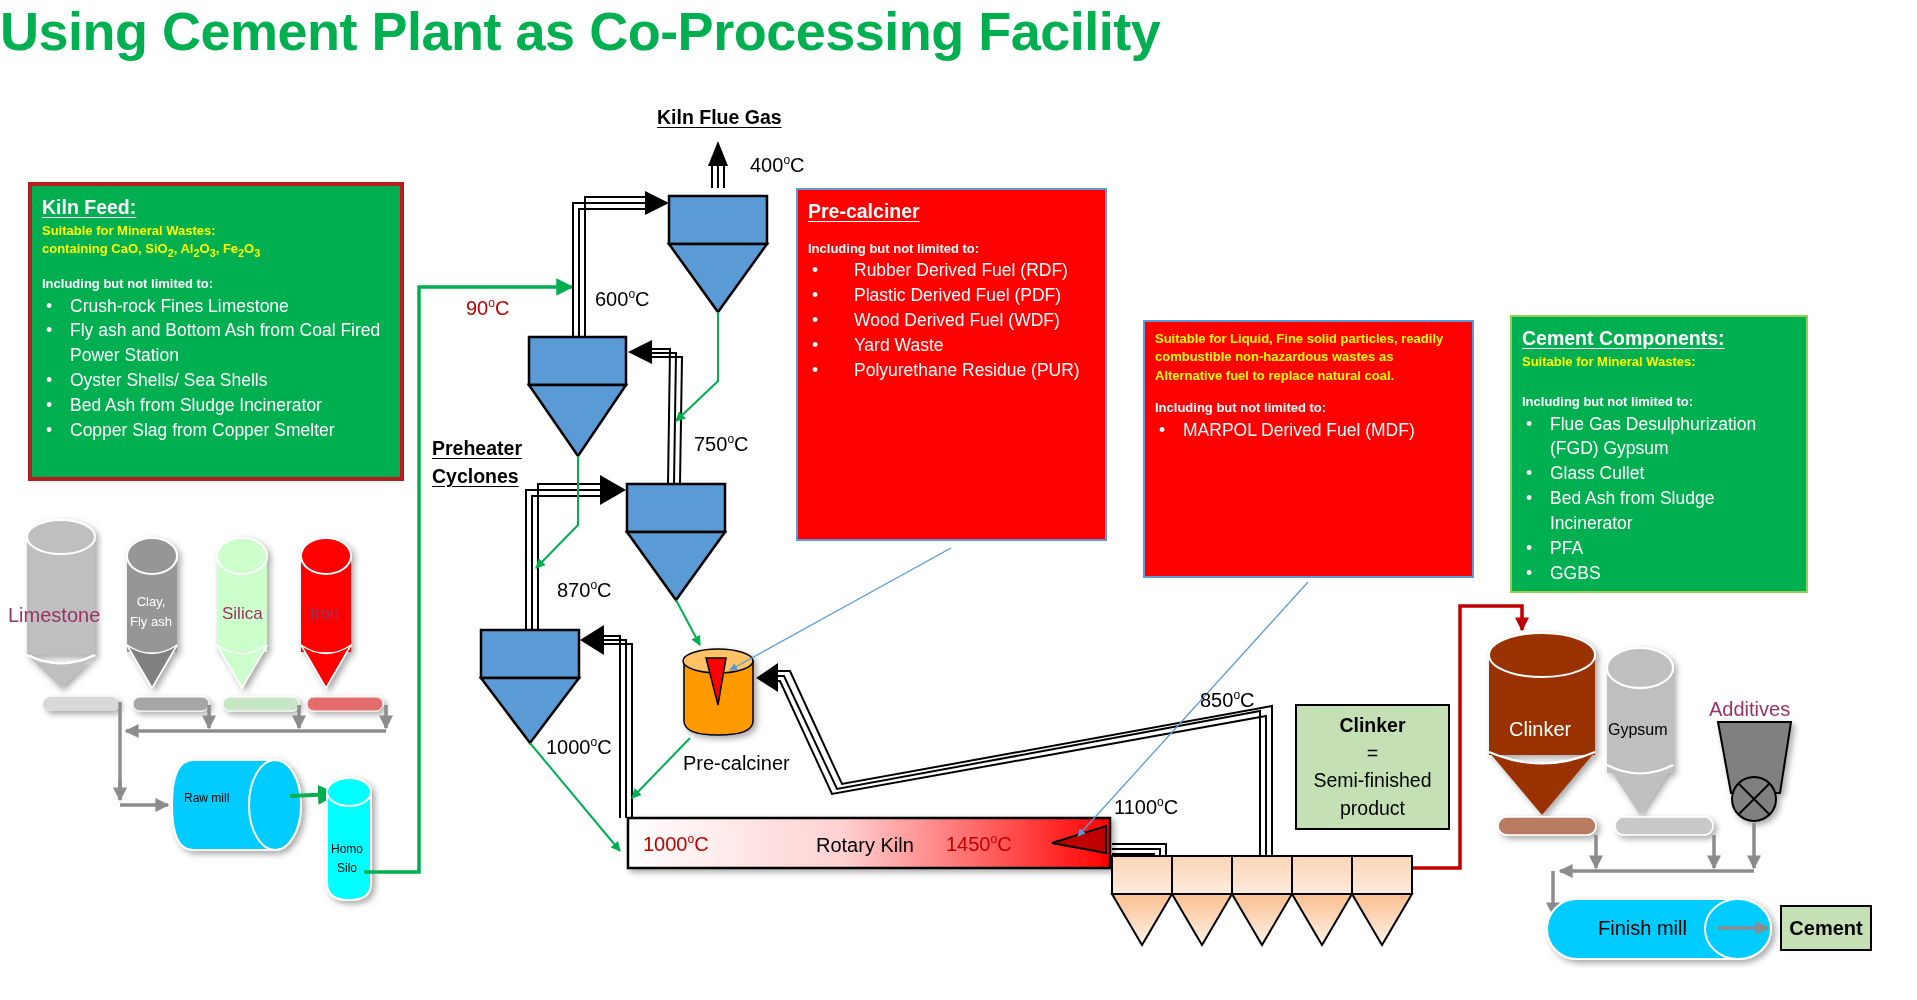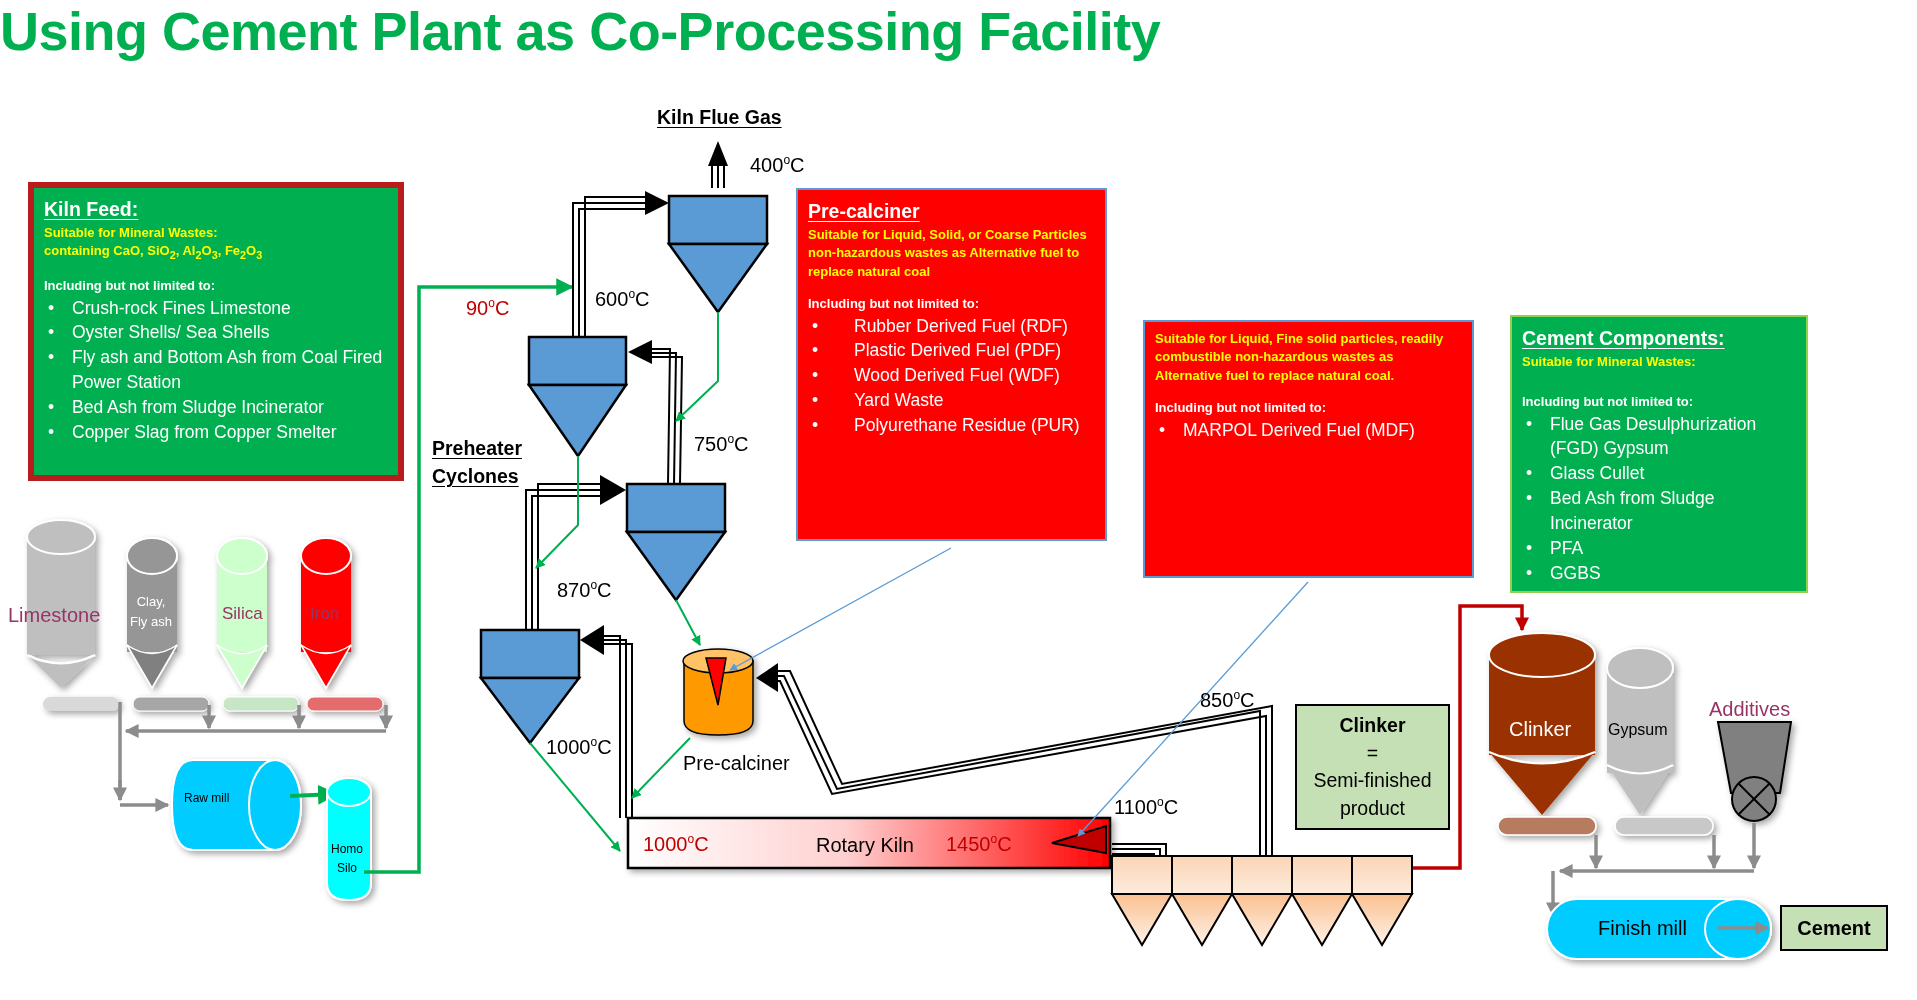--- a/index.html
+++ b/index.html
@@ -7,27 +7,27 @@
   .abs { position:absolute; }
   #title { left:72px; top:14px; font-size:54px; font-weight:bold; color:#00B050; letter-spacing:-0.5px; white-space:nowrap; }
   .infobox { position:absolute; box-sizing:border-box; padding:8px 10px; font-size:17.5px; line-height:1.42; }
   .infobox .hd { font-weight:bold; font-size:19.5px; text-decoration:underline; text-underline-offset:3px; }
   .infobox .yl { font-weight:bold; color:#FFFF00; font-size:13px; }
   .infobox .inc { font-weight:bold; font-size:13px; margin-top:14px; }
   .infobox ul { list-style:none; margin:0; padding:0; }
   .infobox li { position:relative; padding-left:28px; }
   .infobox li::before { content:"•"; position:absolute; left:4px; }
   .infobox.wide li { padding-left:46px; }
-  #kilnfeed { left:28px; top:182px; width:376px; height:299px; background:#00B050; border:6px solid #b91c1c; color:#fff; }
+  #kilnfeed { left:28px; top:182px; width:376px; height:299px; background:#00B050; border:4px solid #b91c1c; color:#fff; }
   #kilnfeed .hd { color:#fff; }
   #precalc { left:796px; top:188px; width:311px; height:353px; background:#FF0000; border:2px solid #5B9BD5; color:#fff; }
   #burner { left:1143px; top:320px; width:331px; height:258px; background:#FF0000; border:2px solid #5B9BD5; color:#fff; }
   #cemcomp { left:1510px; top:315px; width:298px; height:278px; background:#00B050; border:2px solid #92D050; color:#fff; }
   #clinkerbox { left:1295px; top:704px; width:155px; height:126px; background:#C5E0B4; border:2px solid #000; box-sizing:border-box; text-align:center; font-size:19.5px; line-height:1.42; padding-top:6px; color:#000; }
-  #cementbox { left:1780px; top:905px; width:108px; height:46px; background:#C5E0B4; border:2px solid #000; box-sizing:border-box; text-align:center; font-size:20px; font-weight:bold; line-height:42px; }
+  #cementbox { left:1780px; top:905px; width:92px; height:46px; background:#C5E0B4; border:2px solid #000; box-sizing:border-box; text-align:center; font-size:20px; font-weight:bold; line-height:42px; }
   .lbl { position:absolute; font-size:20px; color:#000; white-space:nowrap; }
   .lbl.red { color:#C00000; }
   .lbl.bu { font-weight:bold; text-decoration:underline; text-underline-offset:3px; }
   .silo-lbl { position:absolute; text-align:center; white-space:nowrap; }
   svg#diagram { position:absolute; left:0; top:0; }
 </style>
 </head>
 <body>
 
 <div id="title">Using Cement Plant as Co-Processing Facility</div>
@@ -261,30 +261,29 @@
   <line x1="1718" y1="928" x2="1768" y2="928" stroke="#8C8C8C" stroke-width="3.5" marker-end="url(#ah-gray)"></line>
 </svg>
 
 <div class="infobox" id="kilnfeed">
   <div class="hd">Kiln Feed:</div>
   <div class="yl">Suitable for Mineral Wastes:</div>
   <div class="yl"><span>containing CaO, </span><span>SiO</span><sub>2</sub>, <span>Al</span><sub>2</sub><span>O</span><sub>3</sub>, <span>Fe</span><sub>2</sub><span>O</span><sub>3</sub></div>
   <div class="inc">Including but not limited to:</div>
   <ul>
     <li>Crush-rock Fines Limestone</li>
+    <li>Fly ash and Bottom Ash from Coal Fired Power Station</li>
     <li>Oyster Shells/ Sea Shells</li>
-    <li>Fly ash and Bottom Ash from Coal Fired Power Station</li>
     <li>Bed Ash from Sludge Incinerator</li>
     <li>Copper Slag from Copper Smelter</li>
   </ul>
 </div>
 
 <div class="infobox wide" id="precalc">
   <div class="hd">Pre-calciner</div>
-  <div class="yl">Suitable for Liquid, Solid, or Coarse Particles non-hazardous wastes as Alternative fuel to replace natural coal</div>
   <div class="inc">Including but not limited to:</div>
   <ul>
     <li>Rubber Derived Fuel (RDF)</li>
     <li>Plastic Derived Fuel (PDF)</li>
     <li>Wood Derived Fuel (WDF)</li>
     <li>Yard Waste</li>
     <li>Polyurethane Residue (PUR)</li>
   </ul>
 </div>
 

